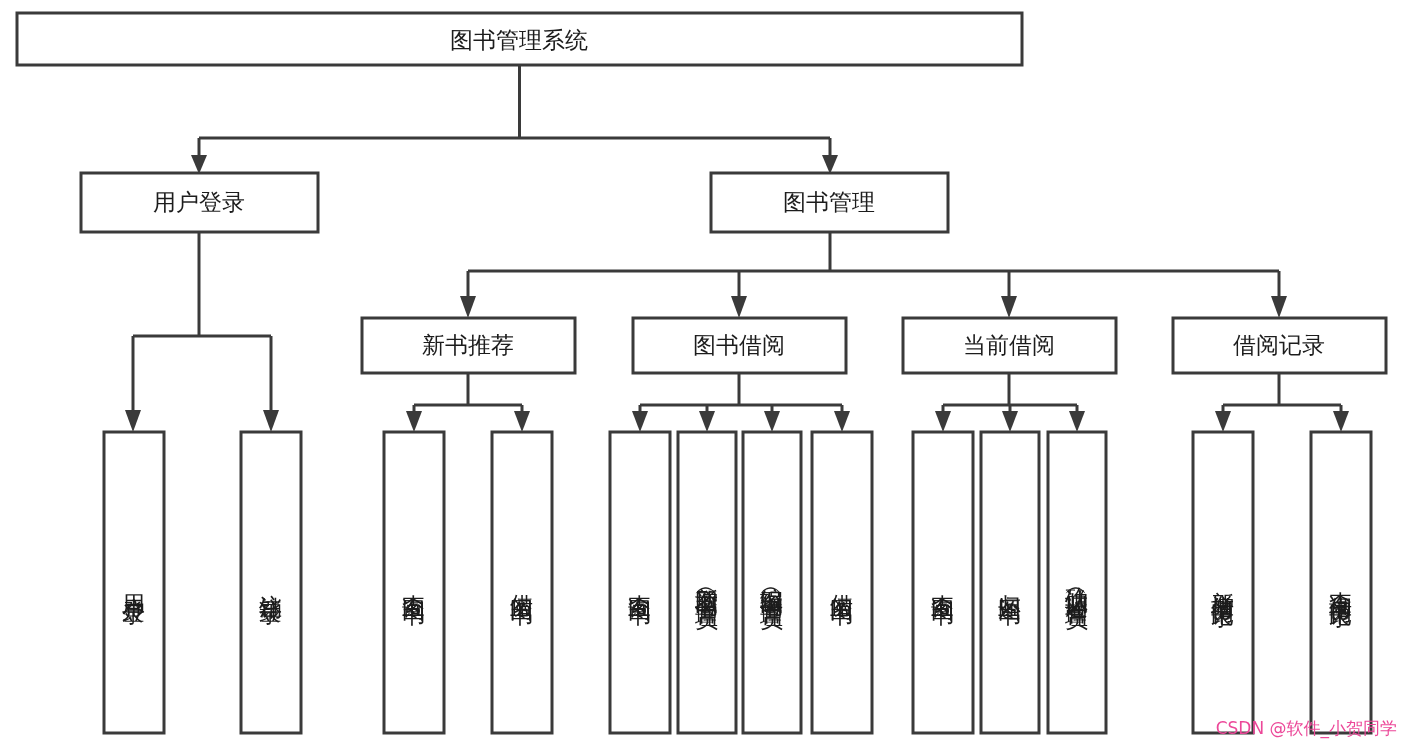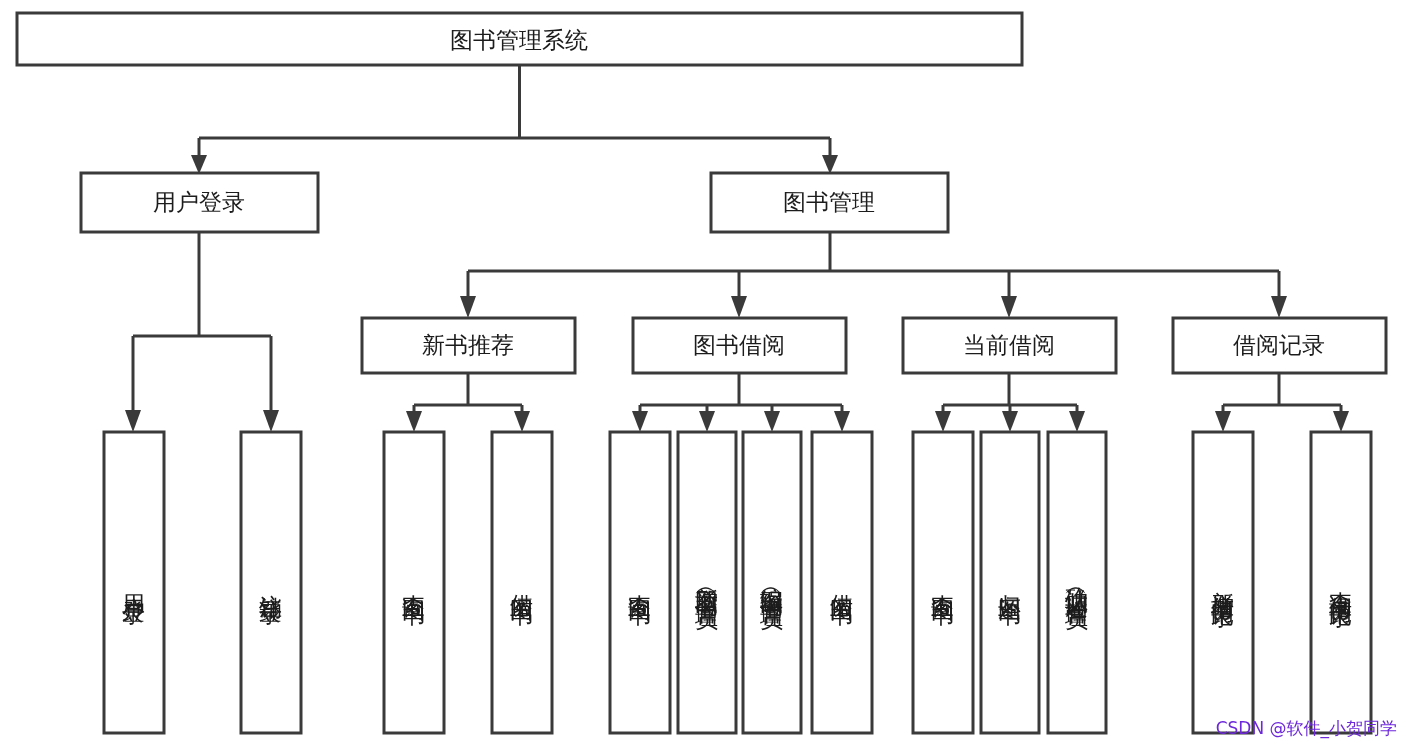--- a/index.html
+++ b/index.html
@@ -56,21 +56,21 @@
     text-orientation: upright;
     text-anchor: middle;
     letter-spacing: 3px;
   }
   .watermark {
     position: absolute;
     right: 8px;
     bottom: 7px;
     font-family: "DejaVu Sans", "Liberation Sans", sans-serif;
     font-size: 17px;
-    color: #6d28d9;
+    color: #ec4899;
     white-space: nowrap;
     pointer-events: none;
   }
 </style>
 </head>
 <body>
 
 <div id="stage">
 
   <svg id="diagram" viewBox="0 0 1405 747">

